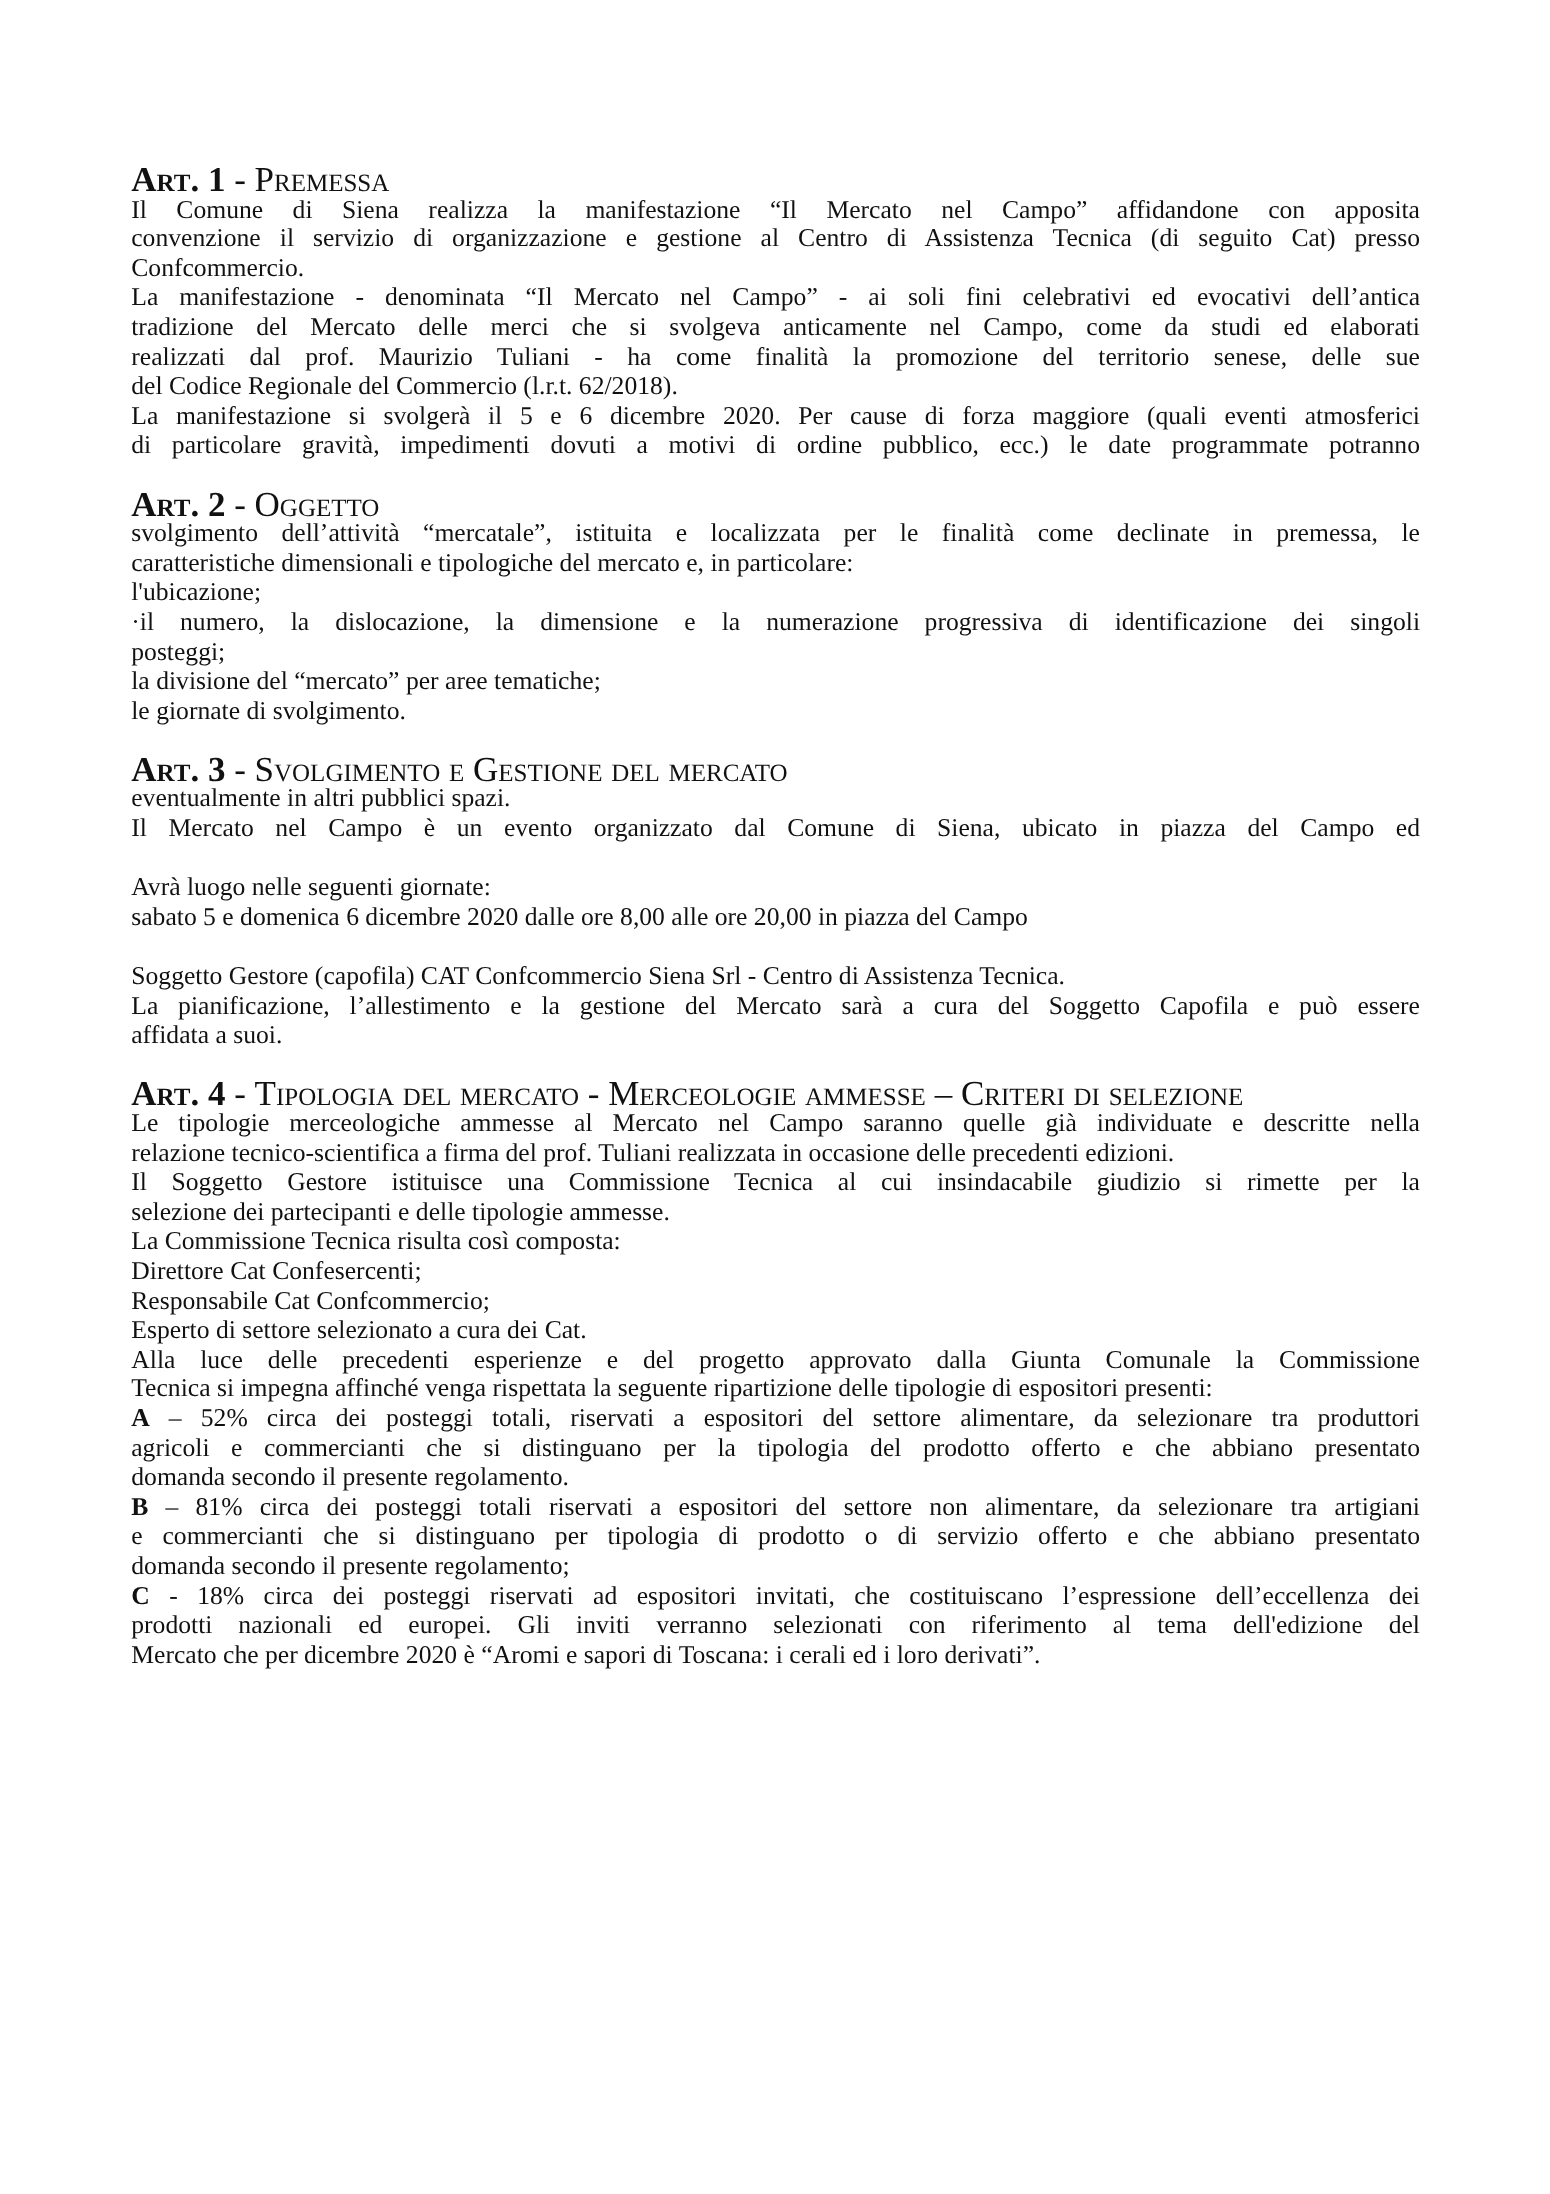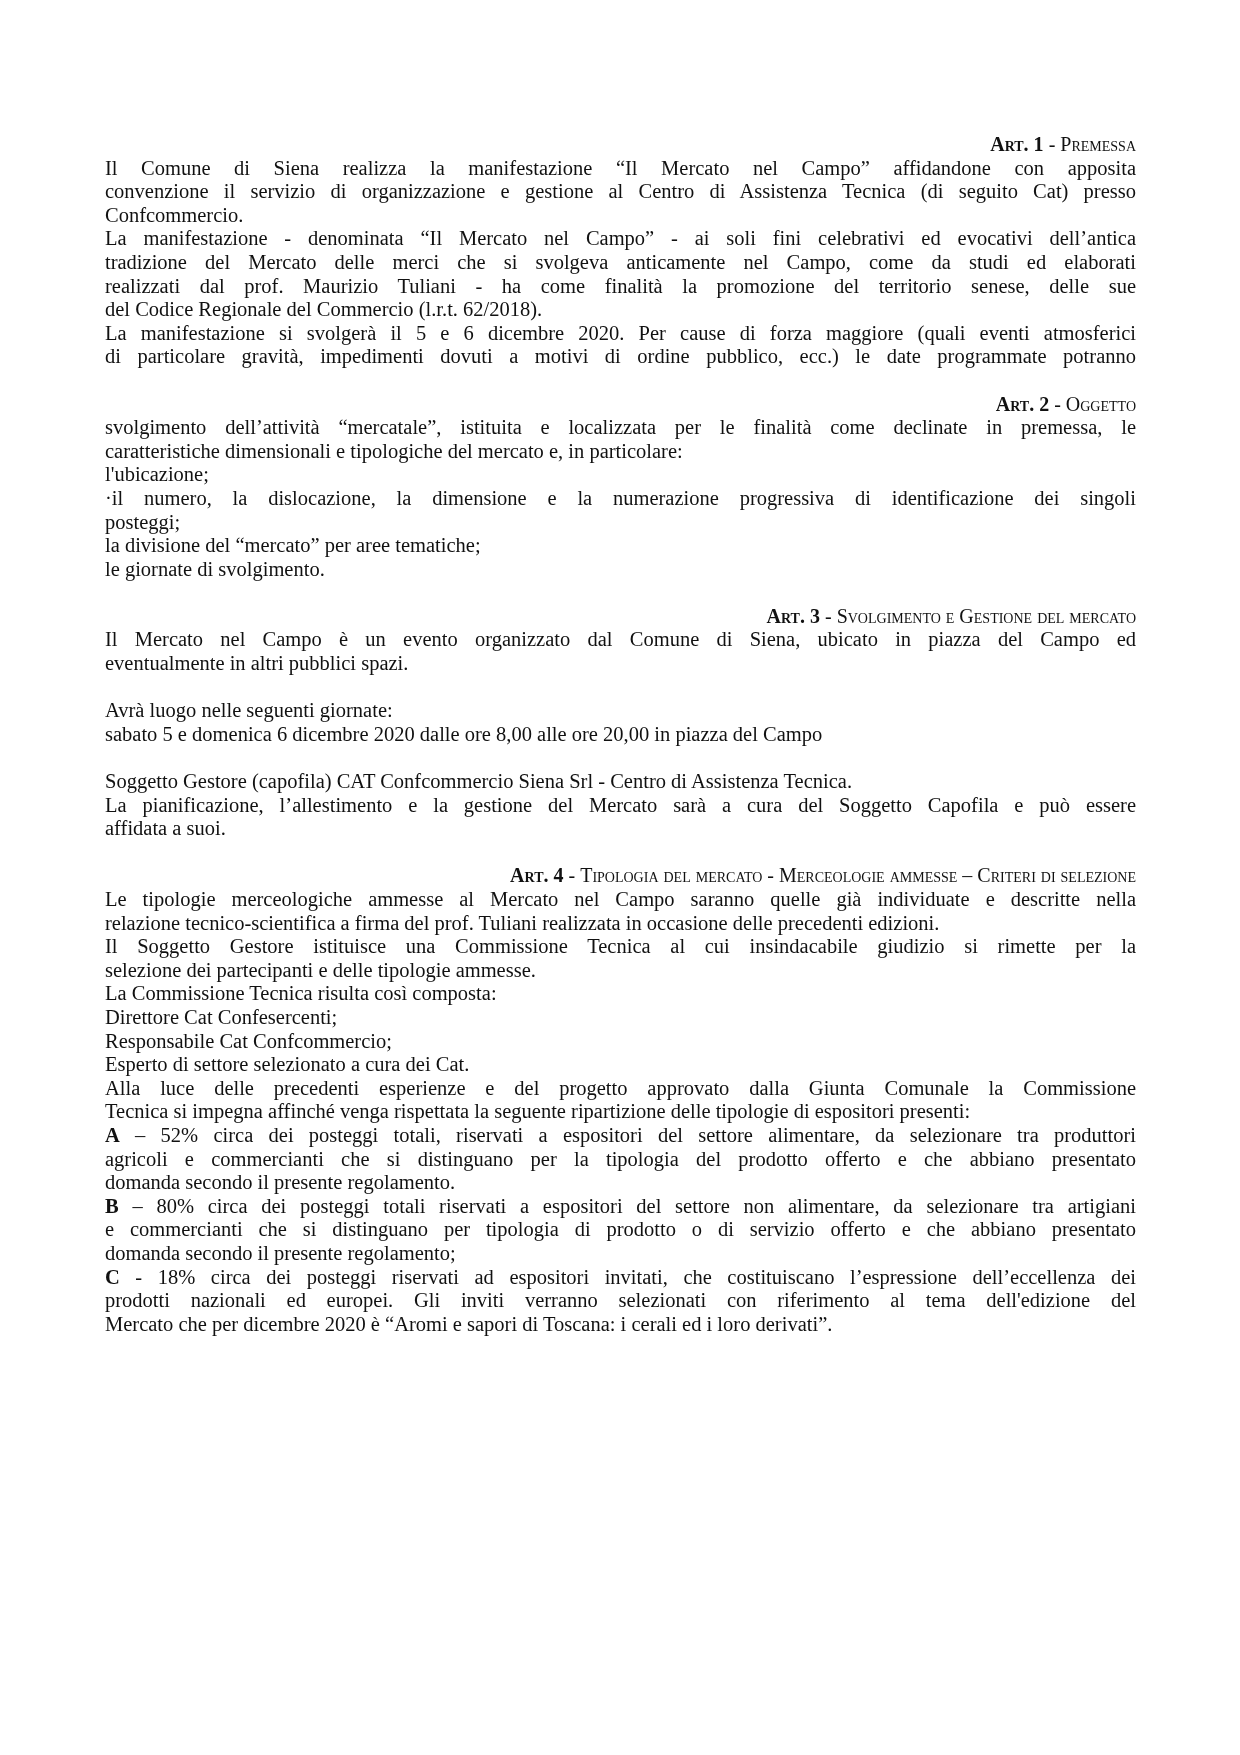--- a/index.html
+++ b/index.html
@@ -4,21 +4,21 @@
 <style>
   html, body { margin: 0; padding: 0; background: #ffffff; }
   body { width: 1240px; height: 1755px; position: relative; overflow: hidden; }
   .page {
     position: absolute; left: 105px; top: 133px; width: 1031px;
     font-family: "Liberation Serif", "DejaVu Serif", serif;
     font-size: 20.5px; line-height: 23.6px; color: #111111;
   }
   .line { display: block; white-space: nowrap; height: 23.6px; }
   .just { text-align: justify; text-align-last: justify; white-space: normal; }
-  .heading { display: block; height: 23.6px; white-space: nowrap; font-size: 20px; text-align: right; }
+  .heading { display: block; height: 23.6px; white-space: nowrap; font-size: 28px; }
   .art { font-weight: bold; font-variant: small-caps; }
   .htitle { font-variant: small-caps; }
   .gap { display: block; height: 23.6px; }
   b.lbl { font-weight: bold; }
 </style>
 </head>
 <body>
 
 <div class="page">
 
@@ -60,22 +60,22 @@
   </section>
   <span class="gap"></span>
 
   <section>
     <div class="heading">
       <span class="art">Art. 3</span>
       <span> - </span>
       <span class="htitle">Svolgimento e Gestione del mercato</span>
     </div>
     <div>
+      <span class="line">eventualmente in altri pubblici spazi.</span>
       <span class="line just">Il Mercato nel Campo è un evento organizzato dal Comune di Siena, ubicato in piazza del Campo ed</span>
-      <span class="line">eventualmente in altri pubblici spazi.</span>
       <span class="line"></span>
       <span class="line">Avrà luogo nelle seguenti giornate:</span>
       <span class="line">sabato 5 e domenica 6 dicembre 2020 dalle ore 8,00 alle ore 20,00 in piazza del Campo</span>
       <span class="line"></span>
       <span class="line">Soggetto Gestore (capofila) CAT Confcommercio Siena Srl - Centro di Assistenza Tecnica.</span>
       <span class="line just">La pianificazione, l’allestimento e la gestione del Mercato sarà a cura del Soggetto Capofila e può essere</span>
       <span class="line">affidata a suoi.</span>
     </div>
   </section>
   <span class="gap"></span>
@@ -97,21 +97,21 @@
       <span class="line">Esperto di settore selezionato a cura dei Cat.</span>
       <span class="line just">Alla luce delle precedenti esperienze e del progetto approvato dalla Giunta Comunale la Commissione</span>
       <span class="line">Tecnica si impegna affinché venga rispettata la seguente ripartizione delle tipologie di espositori presenti:</span>
 
       <div>
         <span class="line just"><b class="lbl">A</b><span> – 52% circa dei posteggi totali, riservati a espositori del settore alimentare, da selezionare tra produttori</span></span>
         <span class="line just">agricoli e commercianti che si distinguano per la tipologia del prodotto offerto e che abbiano presentato</span>
         <span class="line">domanda secondo il presente regolamento.</span>
       </div>
       <div>
-        <span class="line just"><b class="lbl">B</b><span> – 80% circa dei posteggi totali riservati a espositori del settore non alimentare, da selezionare tra artigiani</span></span>
+        <span class="line just"><b class="lbl">B</b><span> – 81% circa dei posteggi totali riservati a espositori del settore non alimentare, da selezionare tra artigiani</span></span>
         <span class="line just">e commercianti che si distinguano per tipologia di prodotto o di servizio offerto e che abbiano presentato</span>
         <span class="line">domanda secondo il presente regolamento;</span>
       </div>
       <div>
         <span class="line just"><b class="lbl">C</b><span> - 18% circa dei posteggi riservati ad espositori invitati, che costituiscano l’espressione dell’eccellenza dei</span></span>
         <span class="line just">prodotti nazionali ed europei. Gli inviti verranno selezionati con riferimento al tema dell'edizione del</span>
         <span class="line">Mercato che per dicembre 2020 è “Aromi e  sapori di Toscana: i cerali ed i loro derivati”.</span>
       </div>
     </div>
   </section>

